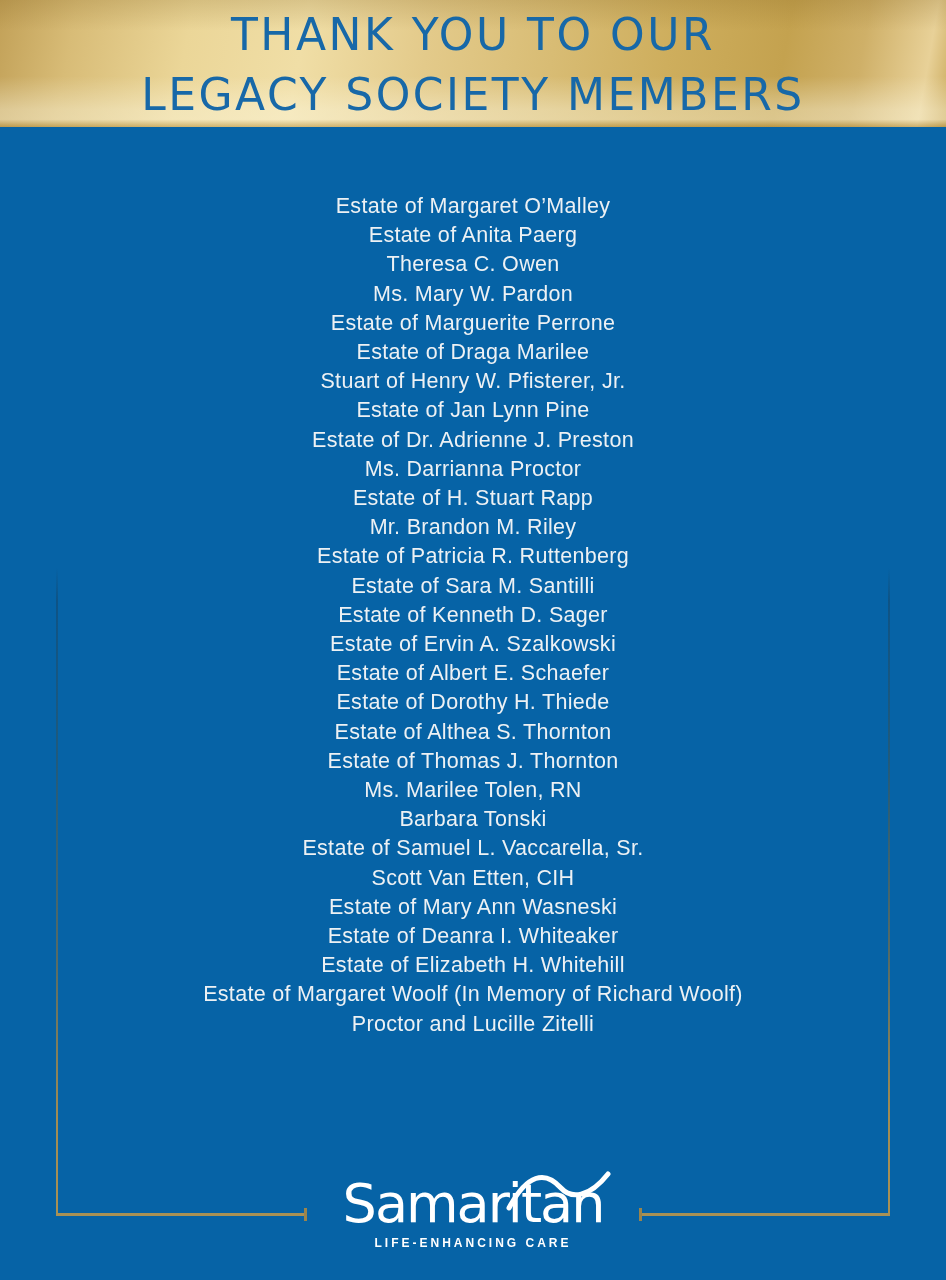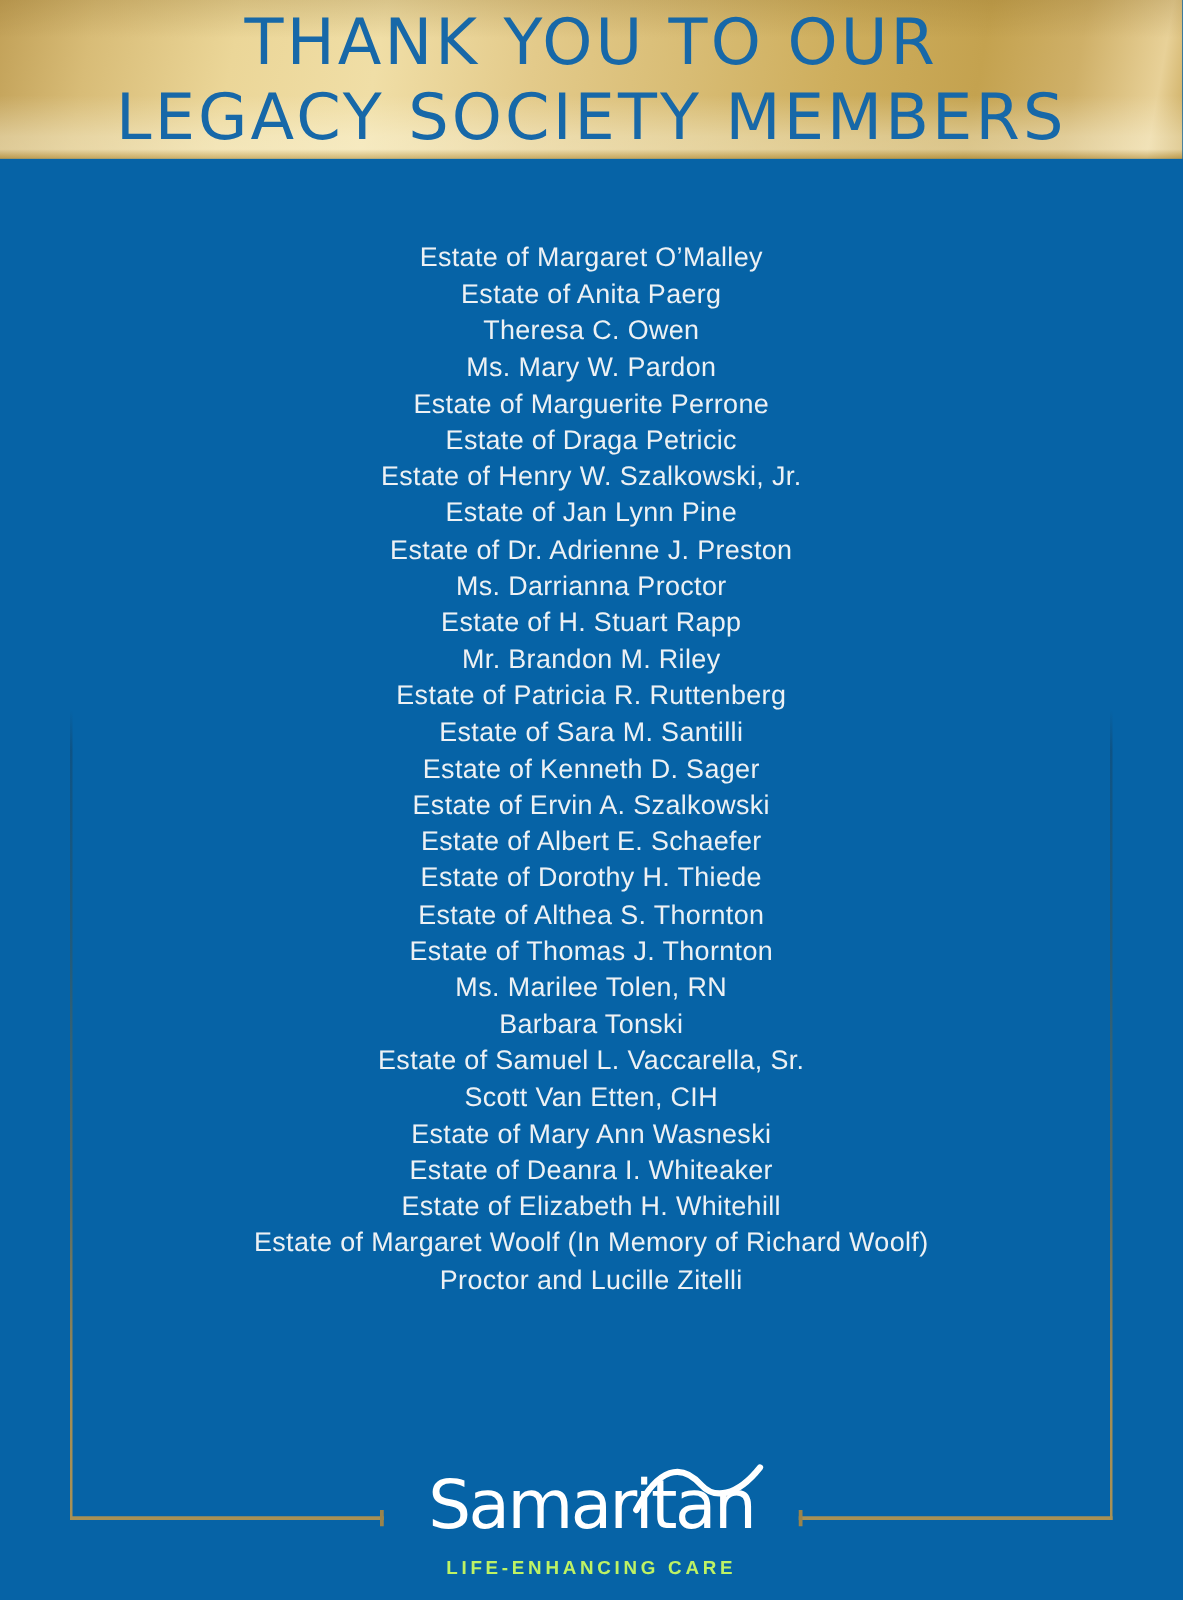--- a/index.html
+++ b/index.html
@@ -26,21 +26,21 @@
       rgba(255,252,232,0.40) 94%, rgba(168,132,52,0.45) 100%);
     pointer-events:none;
   }
   .banner-inner {
     position:relative; z-index:2; height:100%;
     display:flex; flex-direction:column; justify-content:center;
     align-items:center; padding-top:2px;
   }
   .title-line {
     font-family:"DejaVu Sans", sans-serif;
-    font-size:51px; font-weight:500; letter-spacing:2.5px;
+    font-size:44px; font-weight:500; letter-spacing:2.5px;
     color:#1768A8; line-height:60px; white-space:nowrap;text-align:right;
   }
 
   
   .members {
     position:absolute; top:192px; left:0; width:946px;
     text-align:center;
   }
   .member {
     font-size:21.5px; line-height:29.2px; font-weight:400;
@@ -77,43 +77,43 @@
   .logo {
     position:relative; display:inline-block;
     font-family:"DejaVu Sans", sans-serif;
     font-size:54px; font-weight:400; letter-spacing:-2px;
     color:#FFFFFF; line-height:56px;
   }
   .logo .swoosh {
     position:absolute; right:-10px; top:-8px; width:108px; height:46px;
   }
   .tagline {
-    margin-top:14px;
-    font-size:15px; font-weight:700; letter-spacing:3px;
-    color:#bef264; white-space:nowrap;
+    margin-top:4px;
+    font-size:12px; font-weight:700; letter-spacing:3px;
+    color:#ffffff; white-space:nowrap;
   }
 </style>
 </head>
 <body>
 
 <div class="banner">
   <div class="banner-inner">
     <div class="title-line">THANK YOU TO OUR</div>
     <div class="title-line">LEGACY SOCIETY MEMBERS</div>
   </div>
 </div>
 
 <div class="members">
     <div class="member">Estate of Margaret O’Malley</div>
     <div class="member">Estate of Anita Paerg</div>
     <div class="member">Theresa C. Owen</div>
     <div class="member">Ms. Mary W. Pardon</div>
     <div class="member">Estate of Marguerite Perrone</div>
-    <div class="member">Estate of Draga Petricic</div>
-    <div class="member">Estate of Henry W. Szalkowski, Jr.</div>
+    <div class="member">Estate of Draga Marilee</div>
+    <div class="member">Stuart of Henry W. Pfisterer, Jr.</div>
     <div class="member">Estate of Jan Lynn Pine</div>
     <div class="member">Estate of Dr. Adrienne J. Preston</div>
     <div class="member">Ms. Darrianna Proctor</div>
     <div class="member">Estate of H. Stuart Rapp</div>
     <div class="member">Mr. Brandon M. Riley</div>
     <div class="member">Estate of Patricia R. Ruttenberg</div>
     <div class="member">Estate of Sara M. Santilli</div>
     <div class="member">Estate of Kenneth D. Sager</div>
     <div class="member">Estate of Ervin A. Szalkowski</div>
     <div class="member">Estate of Albert E. Schaefer</div>

